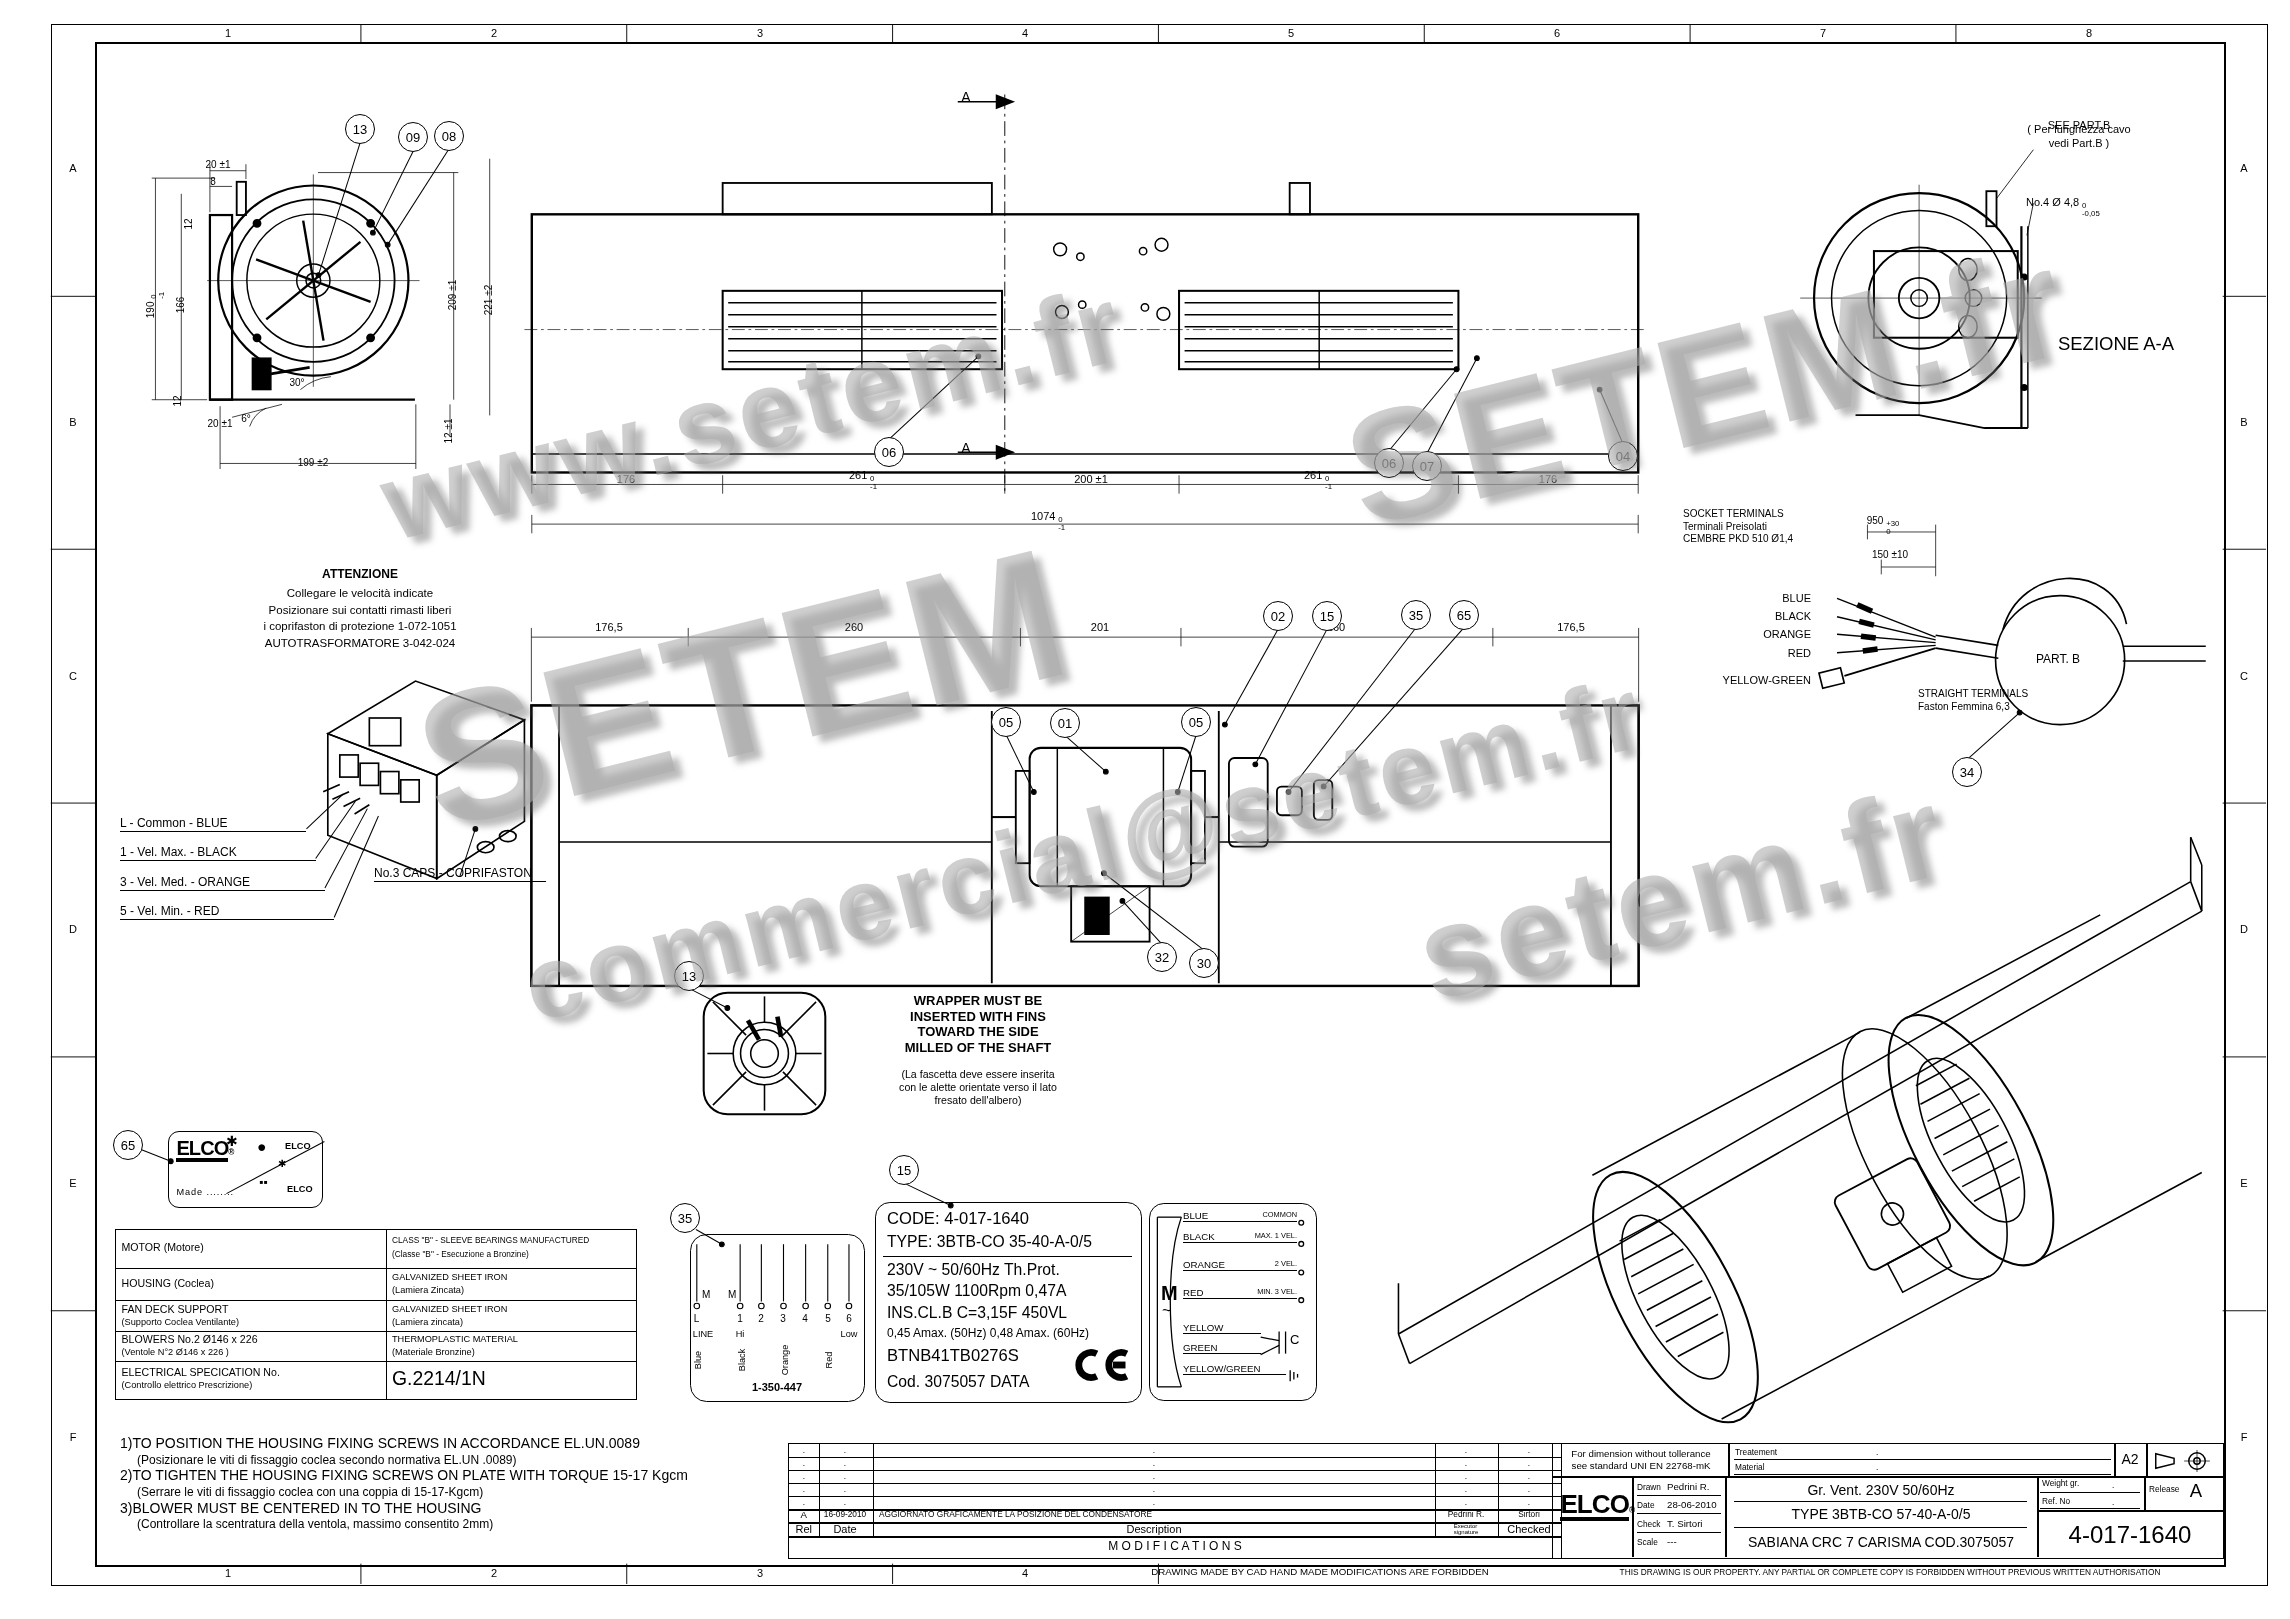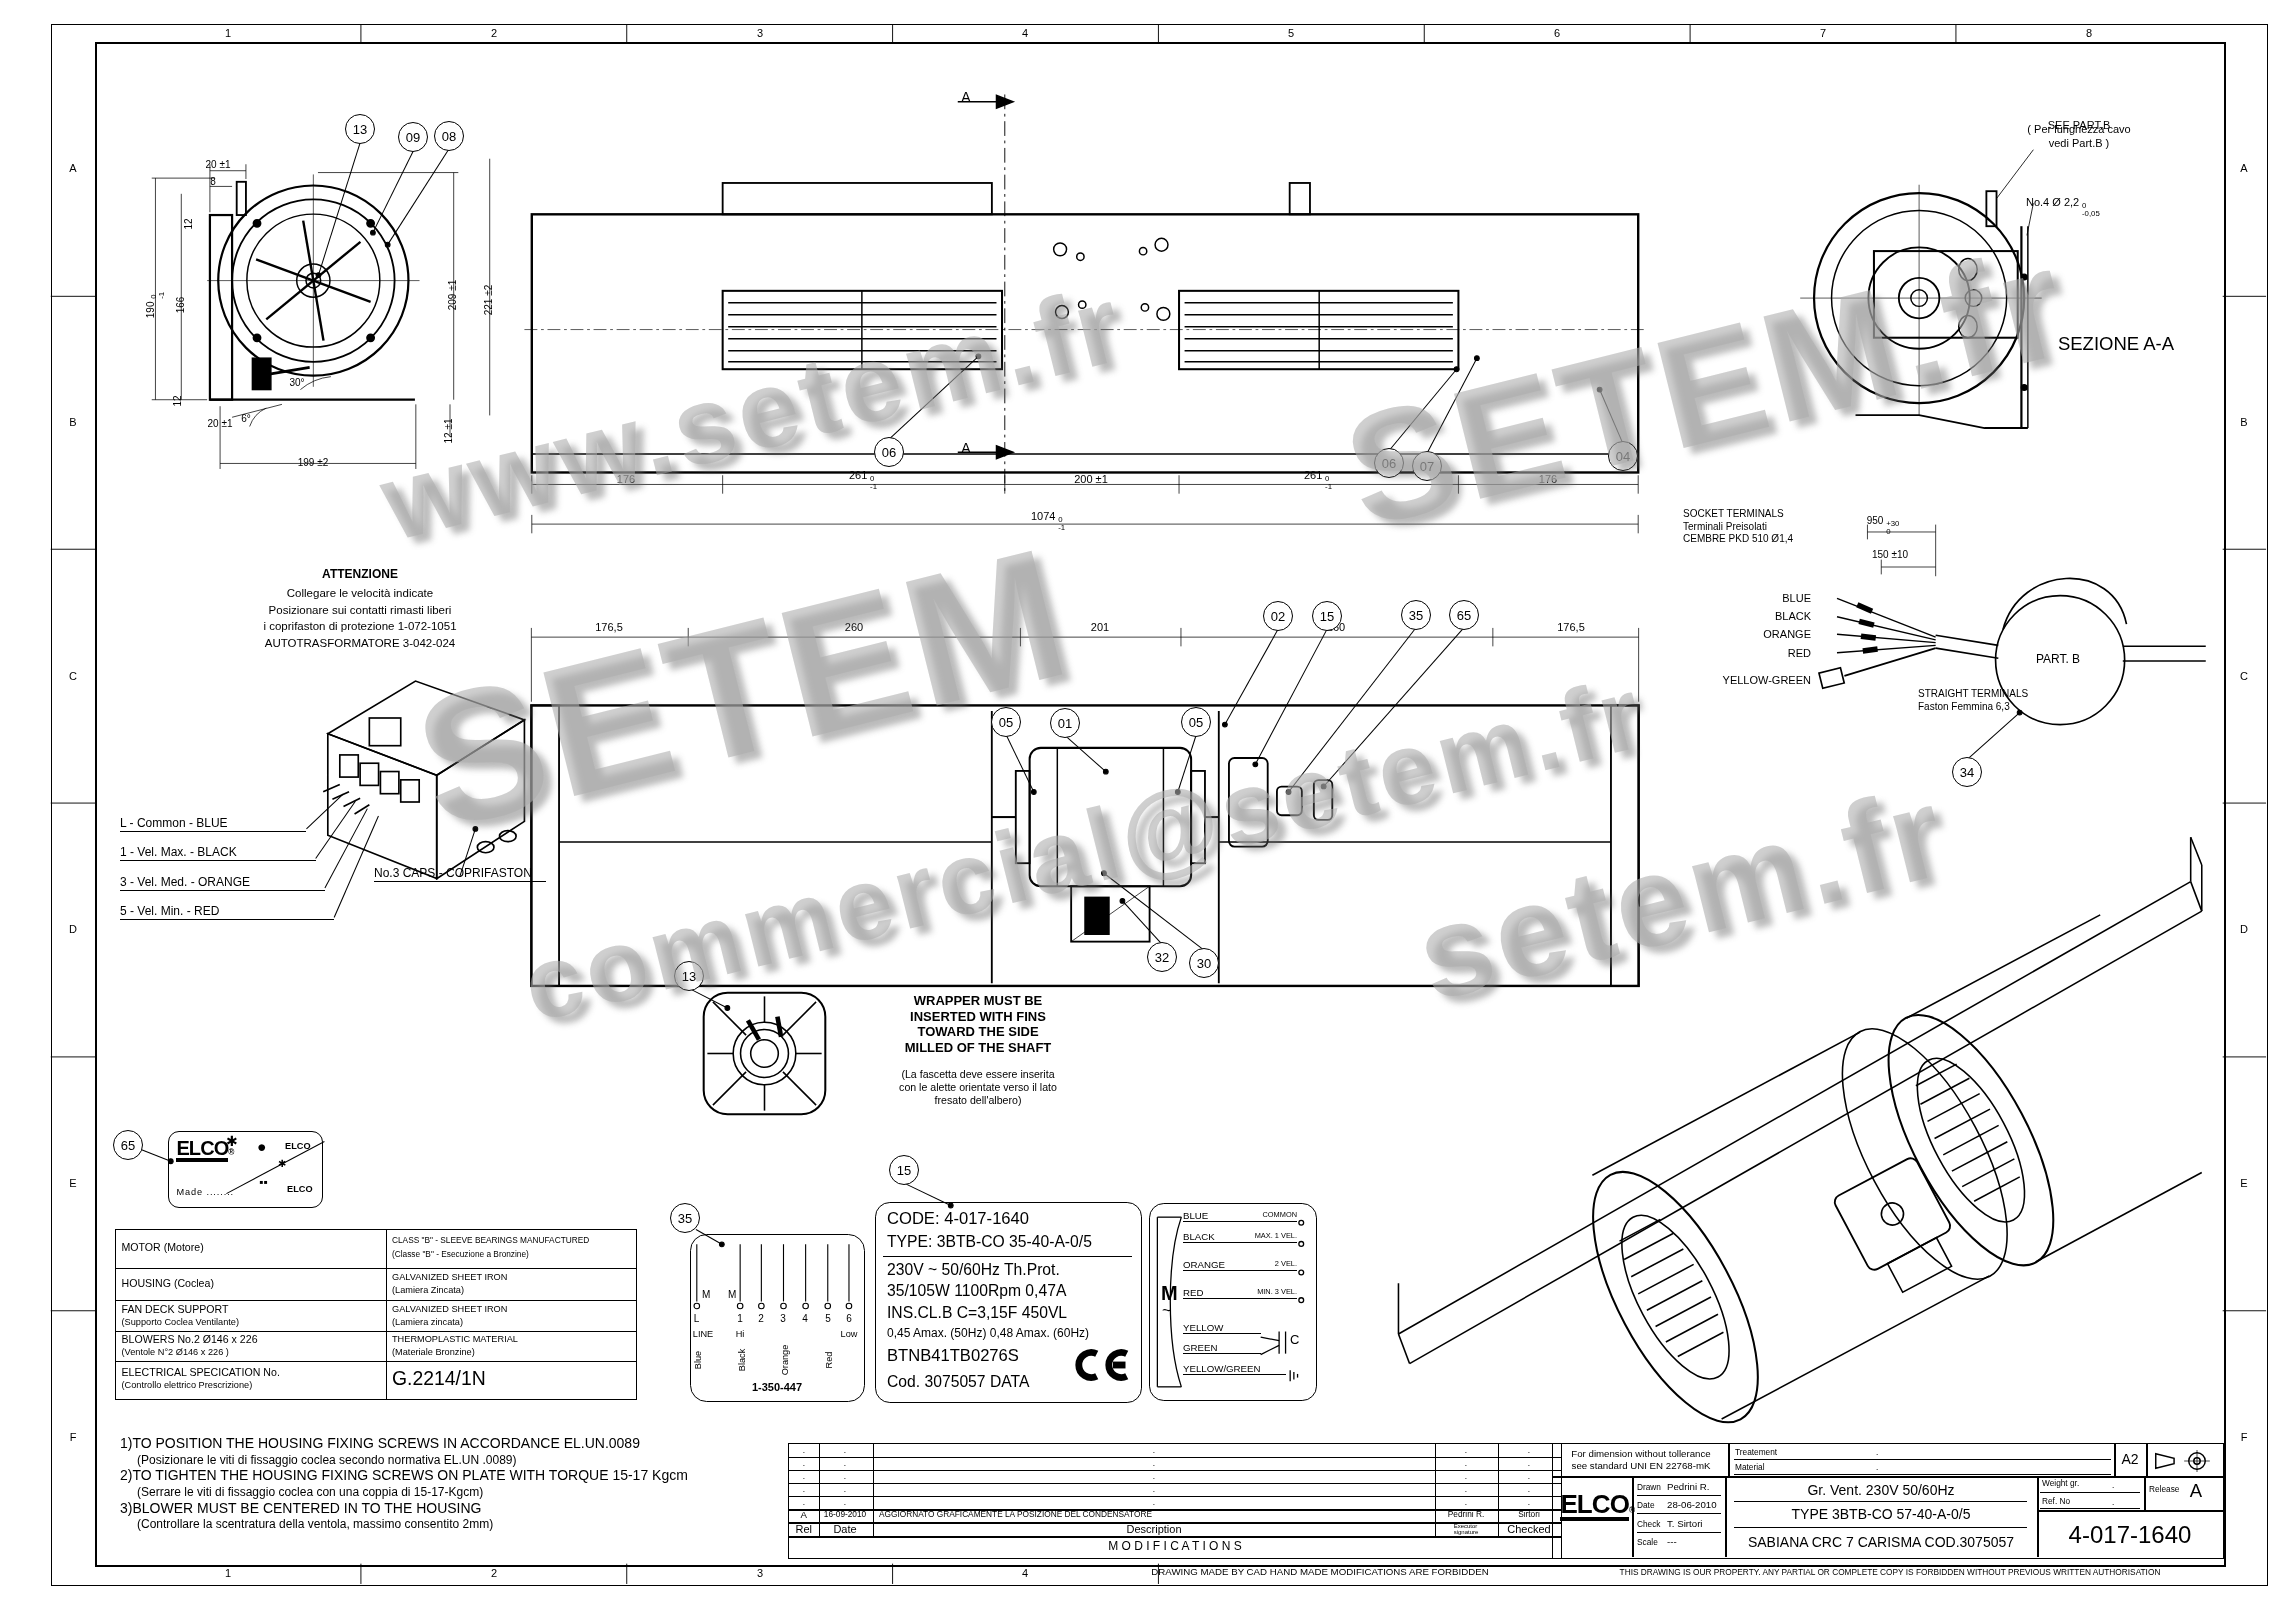--- a/index.html
+++ b/index.html
@@ -214,21 +214,21 @@
     <rect x="202" y="87" width="11" height="38" stroke-width="2"></rect>
     <circle cx="243" cy="180" r="3" fill="#000"></circle>
       <circle cx="243" cy="300" r="3" fill="#000"></circle>
     <line x1="253" y1="42" x2="213" y2="95" stroke-width=".9"></line>
     <line x1="253" y1="100" x2="246" y2="135" stroke-width=".9"></line>
     <polyline points="60,330 129,330 200,344 247,344" stroke-width="2"></polyline>
   </svg>
   <span class="t c f12" style="left:2079px;top:119px"><span>SEE PART.B</span></span>
   <span class="t c f12" style="left:2079px;top:123px"><span>( Per lunghezza cavo</span></span>
   <span class="t c f12" style="left:2079px;top:137px"><span>vedi Part.B )</span></span>
-  <span class="t f12" style="left:2026px;top:196px"><span>No.4</span>&nbsp;<span>Ø 2,2</span><span class="tol">
+  <span class="t f12" style="left:2026px;top:196px"><span>No.4</span>&nbsp;<span>Ø 4,8</span><span class="tol">
         <span>0</span>
         <span>-0,05</span>
       </span></span>
   <span class="t c f20" style="left:2116px;top:334px"><span>SEZIONE A-A</span></span>
 
   <span class="t c f13 b u" style="left:360px;top:568px"><span>ATTENZIONE</span></span>
   <span class="t c f125" style="left:360px;top:587px"><span>Collegare le velocità indicate</span></span>
   <span class="t c f125" style="left:360px;top:604px"><span>Posizionare sui contatti rimasti liberi</span></span>
   <span class="t c f125" style="left:360px;top:620px"><span>i coprifaston di protezione 1-072-1051</span></span>
   <span class="t c f125" style="left:360px;top:637px"><span>AUTOTRASFORMATORE 3-042-024</span></span>

